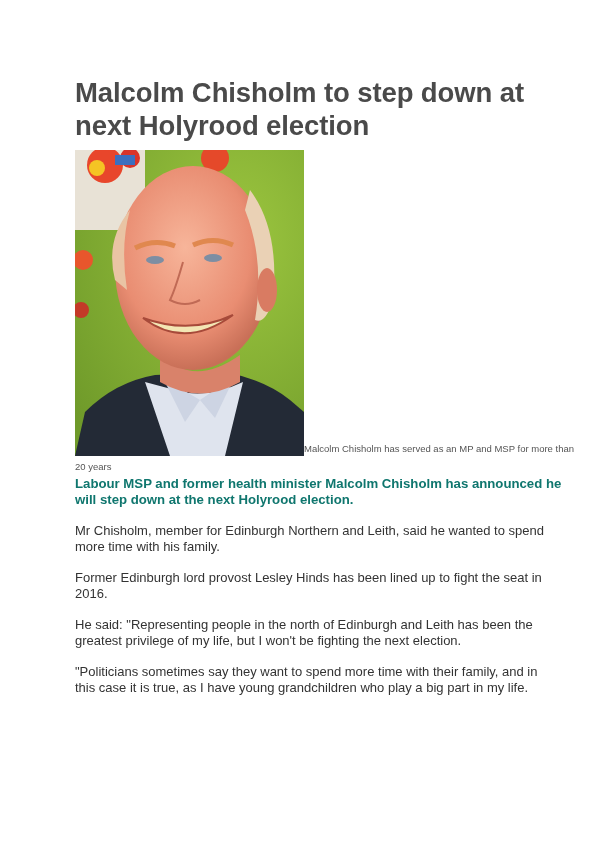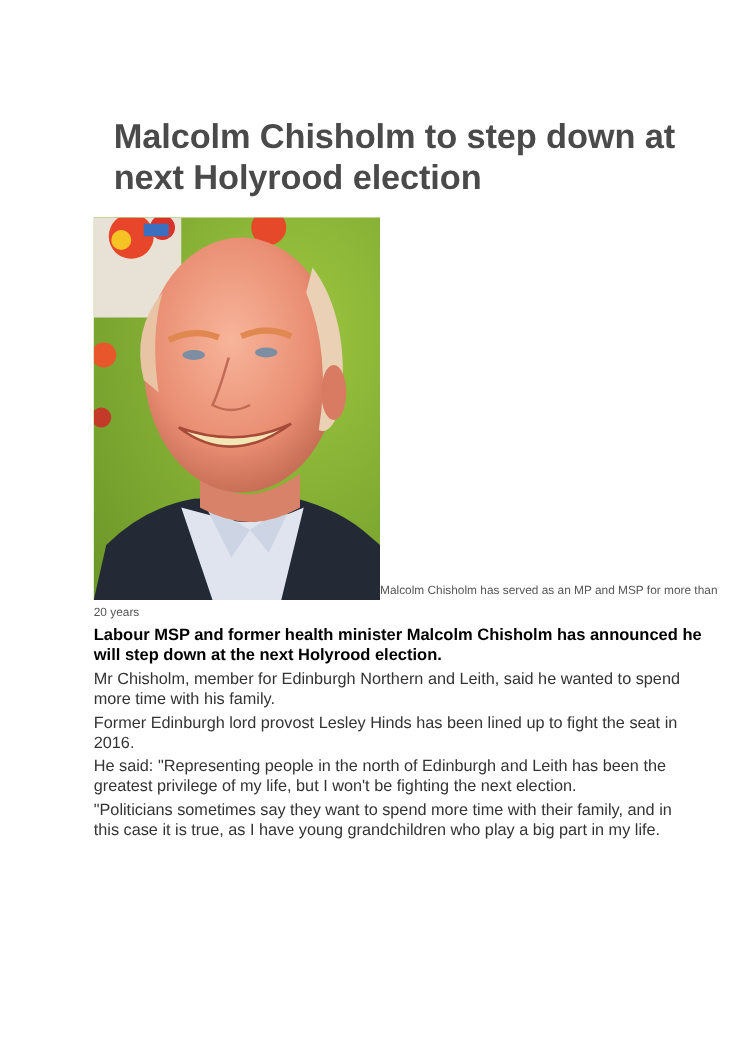--- a/index.html
+++ b/index.html
@@ -1,25 +1,25 @@
 <!DOCTYPE html>
 <html><head>
 <meta charset="utf-8">
 <style>
   html, body { margin: 0; padding: 0; background: #ffffff; }
   body { width: 600px; height: 849px; position: relative; overflow: hidden; font-family: "Liberation Sans", sans-serif; color: #333333; }
   .page { position: absolute; left: 75px; top: 76px; width: 510px; }
-  .title { font-family: "Liberation Sans", sans-serif; font-weight: bold; font-size: 27.5px; line-height: 33px; color: #4a4a4a; margin: 16px; letter-spacing: -0.1px; }
+  .title { font-family: "Liberation Sans", sans-serif; font-weight: bold; font-size: 27.5px; line-height: 33px; color: #4a4a4a; margin: 0; letter-spacing: -0.1px; }
   .figure-line { margin-top: 8px; position: relative; }
   .photo { display: inline-block; width: 229px; height: 306px; vertical-align: bottom; position: relative; overflow: hidden; background: #8fb83a; }
   .photo svg { display: block; }
   .caption { font-size: 9.5px; line-height: 11px; color: #555555; }
   .caption-inline { display: inline; }
-  .standfirst { font-weight: bold; font-size: 13.2px; line-height: 16px; color: #000000; margin: 2px 0 0 0; }
-  .para { font-size: 13px; line-height: 16px; color: #333333; margin: 3px 0 0 0; width: 470px; }
+  .standfirst { font-weight: bold; font-size: 13.2px; line-height: 16px; color: #0f766e; margin: 2px 0 0 0; }
+  .para { font-size: 13px; line-height: 16px; color: #333333; margin: 15px 0 0 0; width: 470px; }
 </style>
 </head>
 <body>
 
 <div class="page">
   <h1 class="title">Malcolm Chisholm to step down at next Holyrood election</h1>
 
   <div class="figure-line">
     <div class="photo">
       <svg width="229" height="306" viewBox="0 0 229 306" xmlns="http://www.w3.org/2000/svg">

